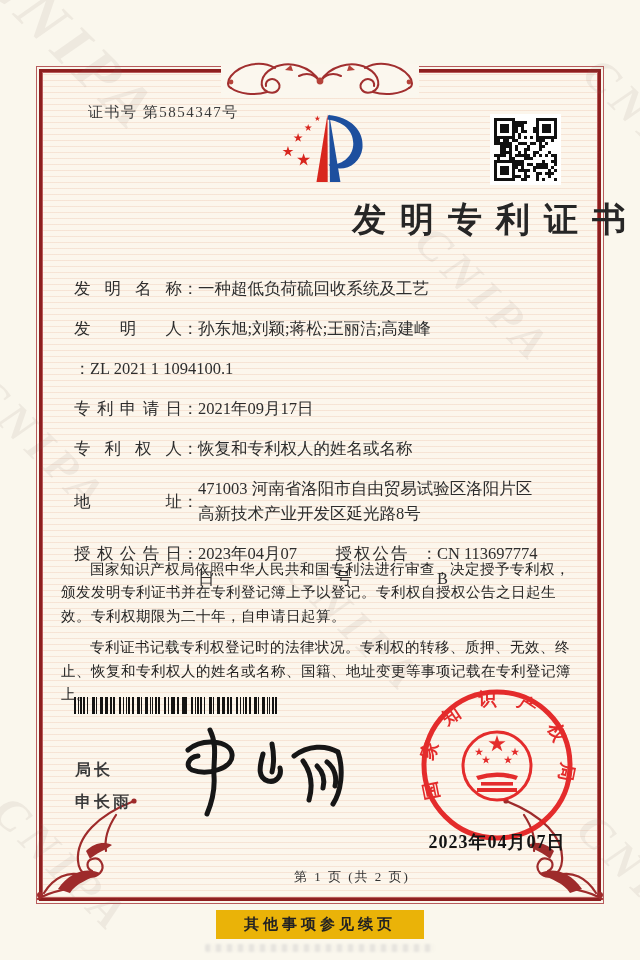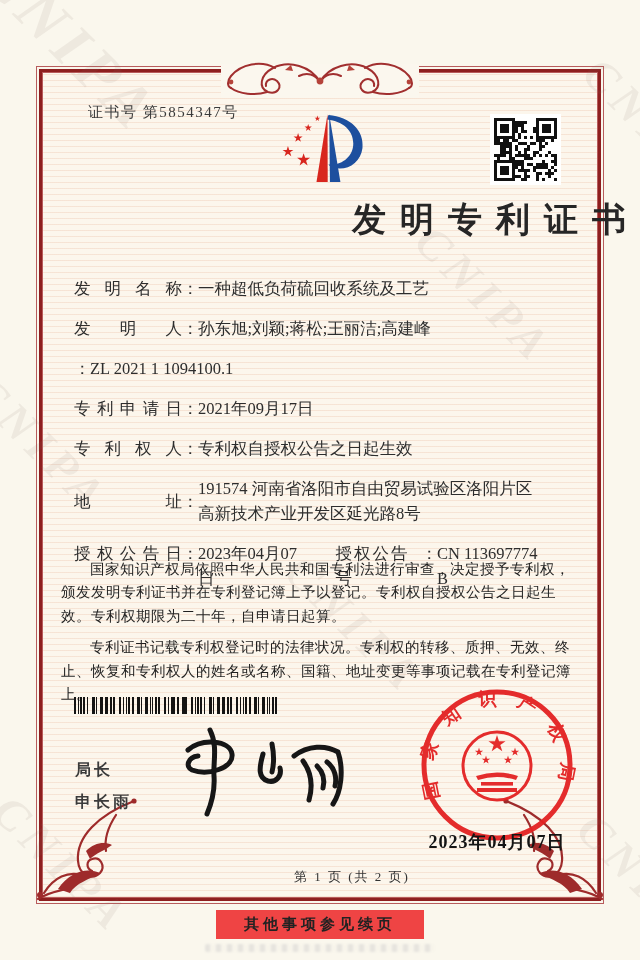--- a/index.html
+++ b/index.html
@@ -46,21 +46,21 @@
           font-size:16px;font-weight:700;color:#3b3b3b;letter-spacing:3px;line-height:32px;}
   .signature{position:absolute;left:168px;top:720px;}
   
   .seal{position:absolute;left:418px;top:686px;width:158px;height:158px;opacity:0.95;}
   .sealdate{position:absolute;left:418px;top:830px;width:158px;text-align:center;
             font-size:18px;font-weight:700;color:#141414;letter-spacing:1px;}
   
   .pagenum{position:absolute;left:0;top:868px;width:100%;text-align:center;font-size:13px;
            letter-spacing:2px;color:#333;margin-left:32px;}
   .contnote{position:absolute;left:50%;top:910px;transform:translateX(-50%);
-            background:#ef4444;padding:5px 28px;font-size:15px;font-weight:600;
+            background:#eab308;padding:5px 28px;font-size:15px;font-weight:600;
             letter-spacing:4px;color:#222;white-space:nowrap;}
   .faintrow{position:absolute;left:50%;top:944px;transform:translateX(-50%);width:230px;height:8px;
             background:repeating-linear-gradient(90deg,rgba(85,90,115,0.22) 0 5px,rgba(85,90,115,0.03) 5px 11px);
             filter:blur(1px);opacity:.55;border-radius:2px;}
   .ornament-top{position:absolute;left:215px;top:50px;}
   .corner{position:absolute;}
   .corner.bl{left:28px;top:793px;}
   .corner.br{left:497px;top:793px;transform:scaleX(-1);}
 </style>
 </head>
@@ -409,26 +409,26 @@
       <span class="fvalue">ZL 2021 1 1094100.1</span>
     </div>
     <div class="frow">
       <span class="flabel">专利申请日</span>
         <span class="fcolon">：</span>
       <span class="fvalue">2021年09月17日</span>
     </div>
     <div class="frow">
       <span class="flabel">专利权人</span>
         <span class="fcolon">：</span>
-      <span class="fvalue">专利权自授权公告之日起生效</span>
+      <span class="fvalue">恢复和专利权人的姓名或名称</span>
     </div>
     <div class="frow">
       <span class="flabel">地址</span>
         <span class="fcolon">：</span>
-      <span class="fvalue">191574 河南省洛阳市自由贸易试验区洛阳片区高新技术产业开发区延光路8号</span>
+      <span class="fvalue">471003 河南省洛阳市自由贸易试验区洛阳片区高新技术产业开发区延光路8号</span>
     </div>
     <div class="frow2">
       <span class="flabel">授权公告日</span>
         <span class="fcolon">：</span>
       <span>2023年04月07日</span>
       <span class="grp2">
         <span class="fl2">授权公告号</span>
           <span class="fcolon">：</span>
         <span>CN 113697774 B</span>
       </span>

